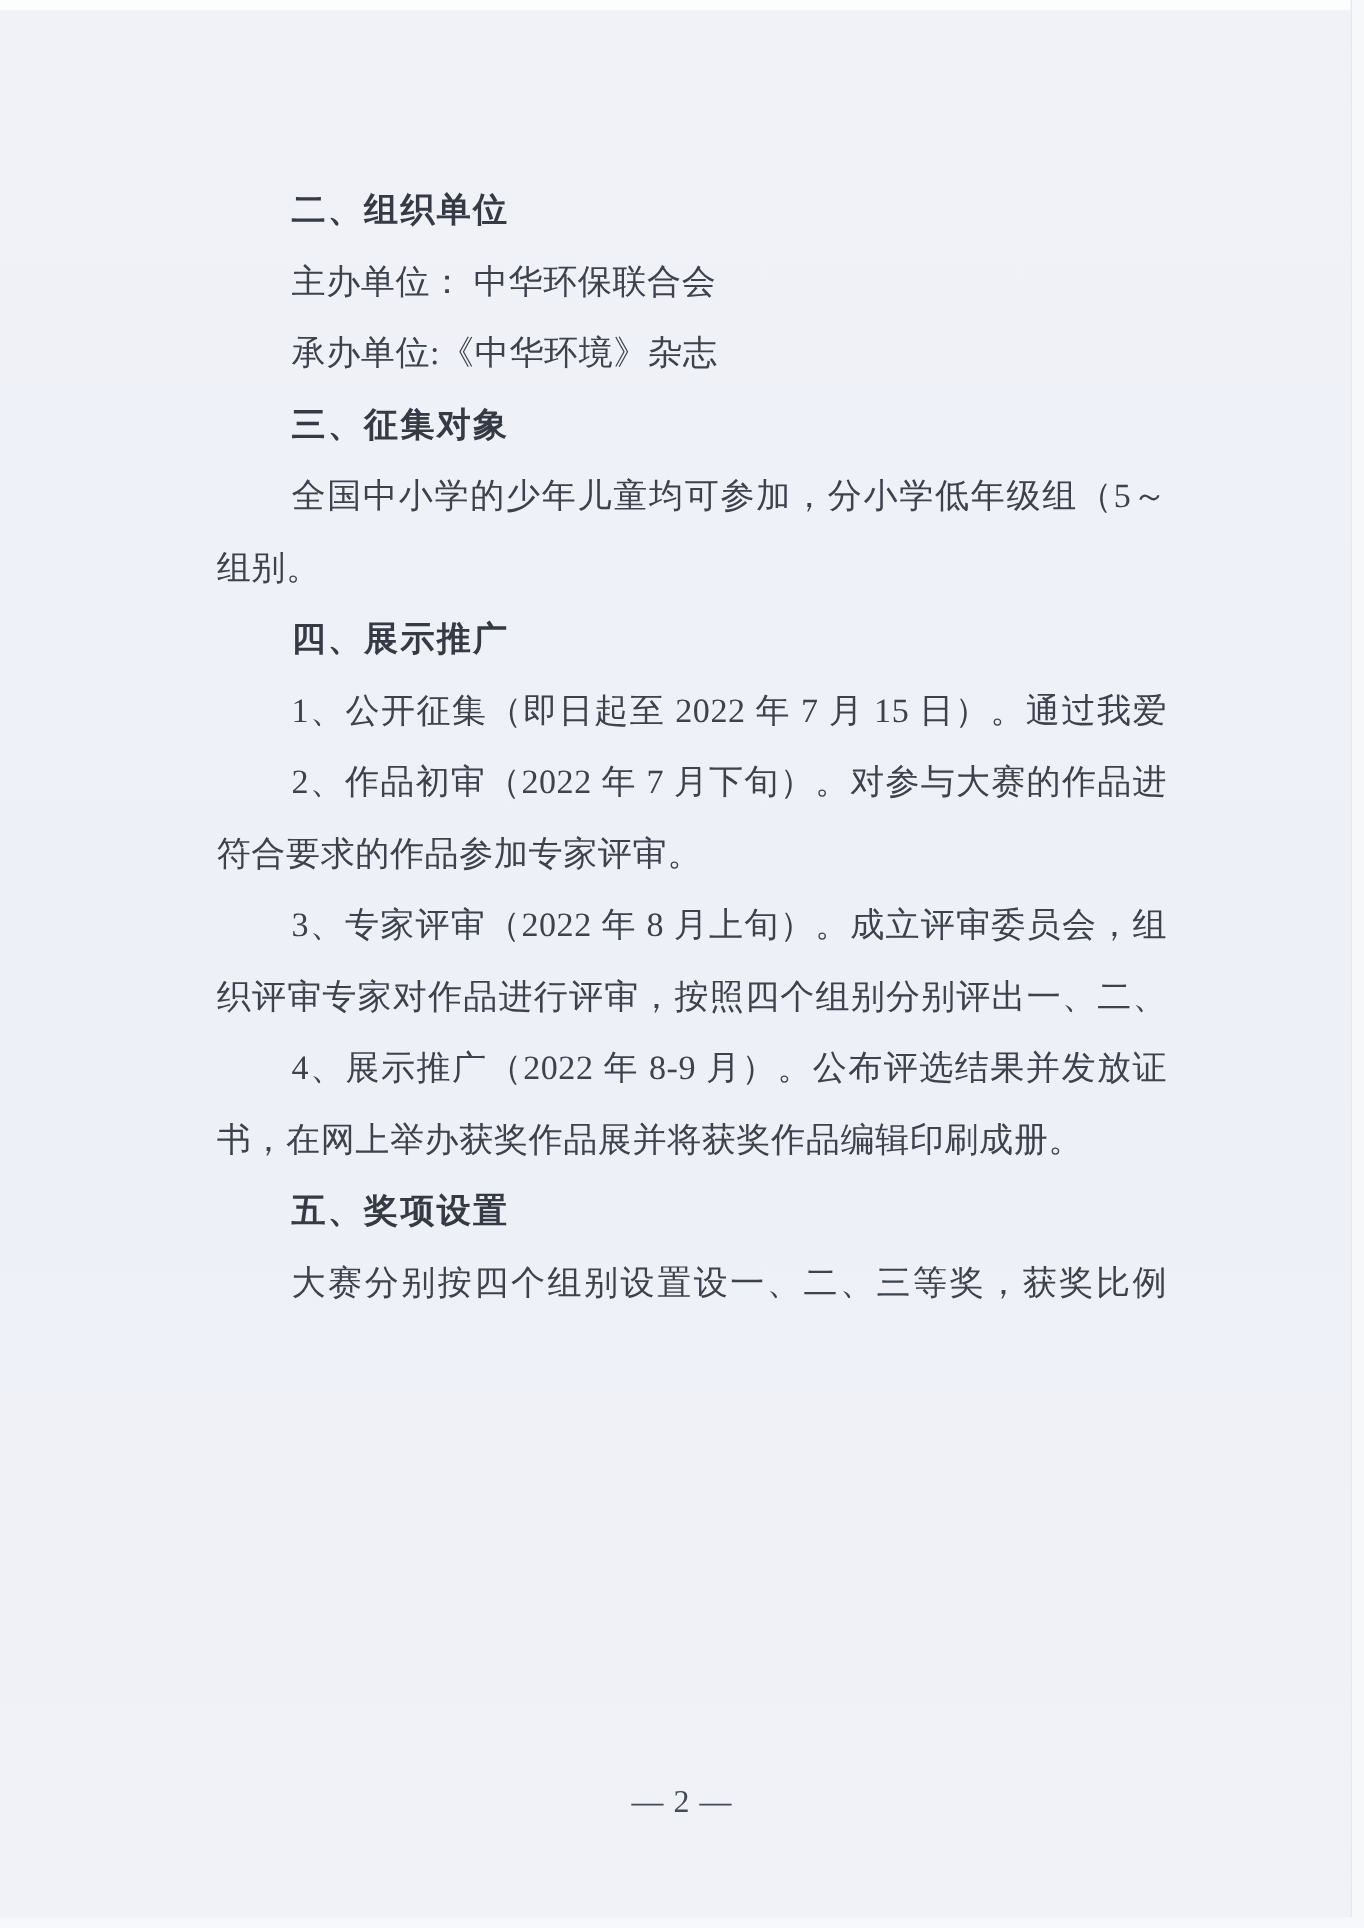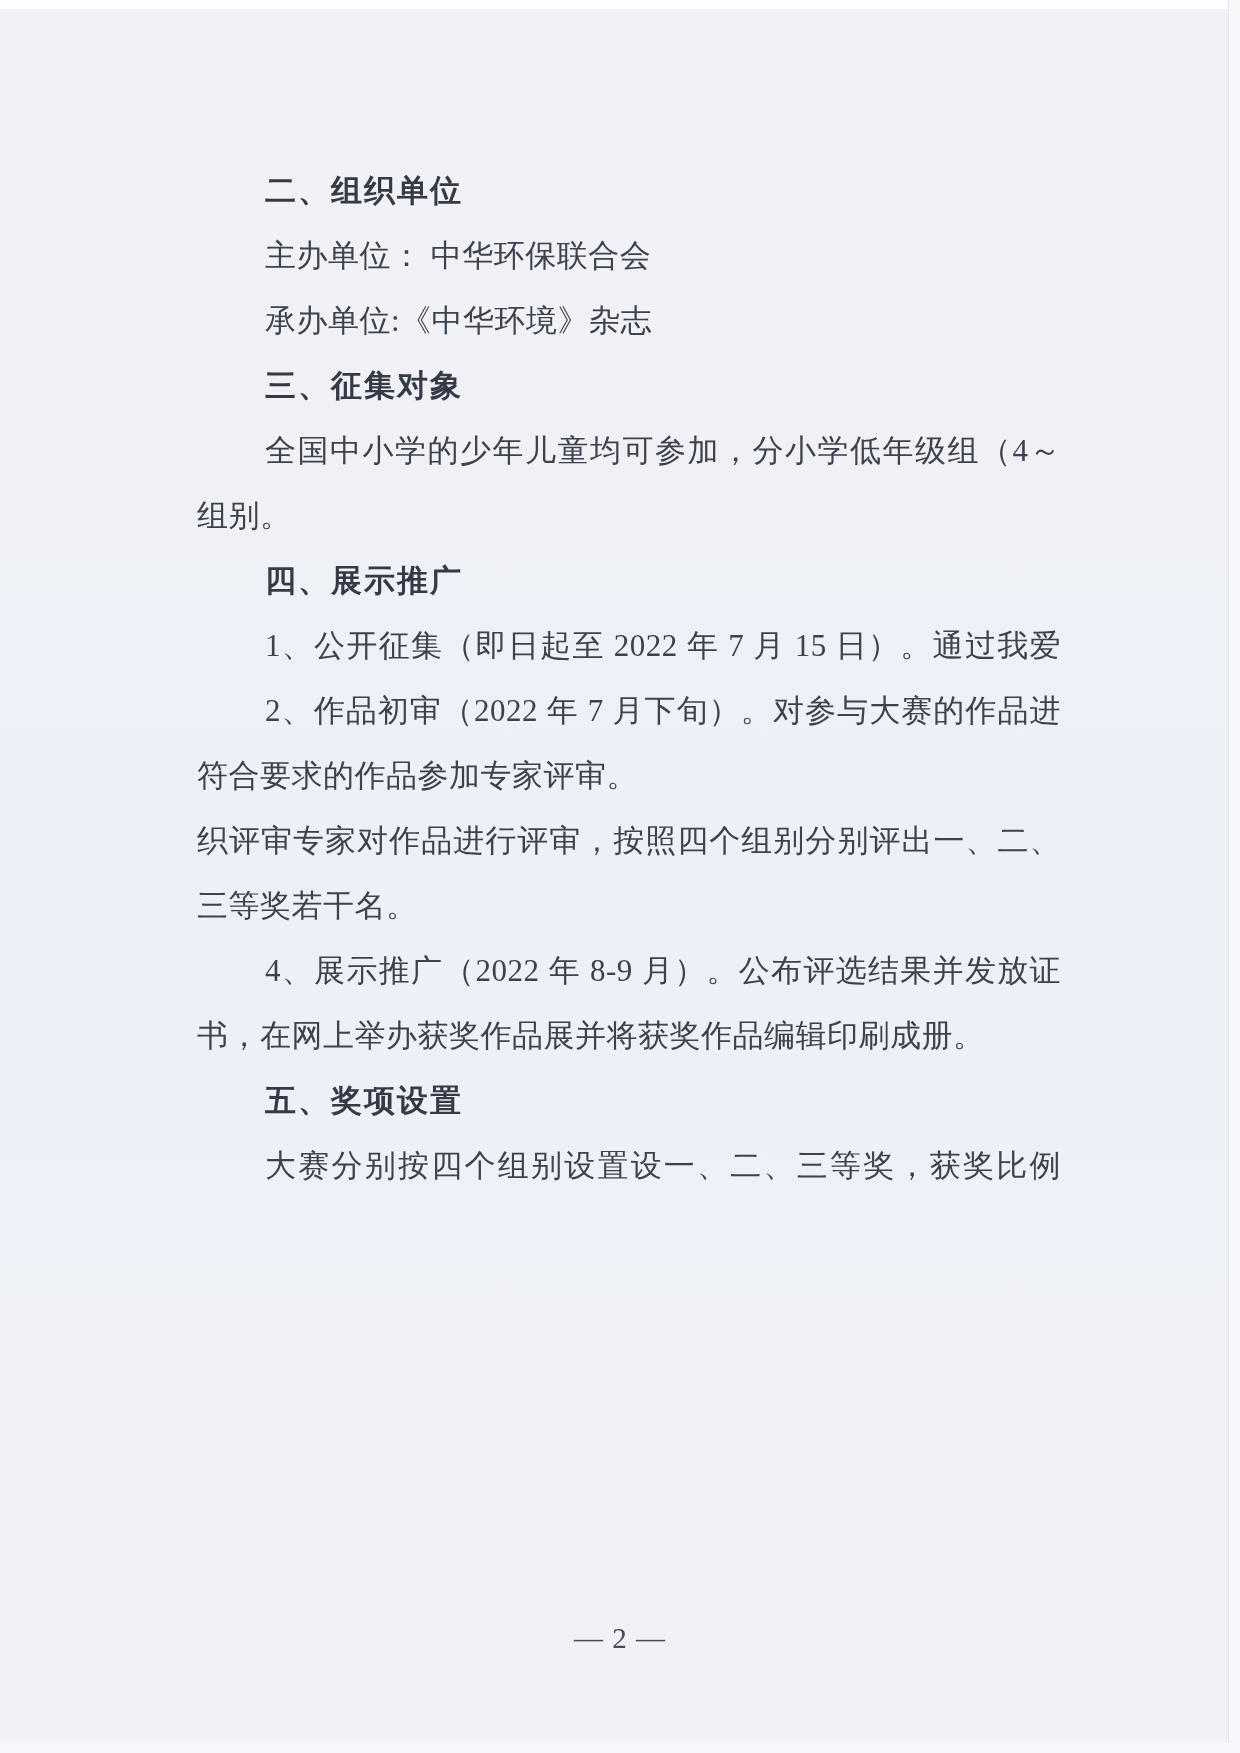--- a/index.html
+++ b/index.html
@@ -74,28 +74,28 @@
 
   <div class="edge-top"></div>
   <div class="edge-right"></div>
   <div class="edge-bottom"></div>
 
   <div class="content">
     <div class="ln hd indent">二、组织单位</div>
     <div class="ln indent">主办单位： 中华环保联合会</div>
     <div class="ln indent">承办单位:《中华环境》杂志</div>
     <div class="ln hd indent">三、征集对象</div>
-    <div class="ln indent fill">全国中小学的少年儿童均可参加，分小学低年级组（4～</div>
+    <div class="ln indent fill">全国中小学的少年儿童均可参加，分小学低年级组（5～</div>
     <div class="ln">组别。</div>
     <div class="ln hd indent">四、展示推广</div>
     <div class="ln indent fill">1、公开征集（即日起至 2022 年 7 月 15 日）。通过我爱</div>
     <div class="ln indent fill">2、作品初审（2022 年 7 月下旬）。对参与大赛的作品进</div>
     <div class="ln">符合要求的作品参加专家评审。</div>
+    <div class="ln indent fill">3、专家评审（2022 年 8 月上旬）。成立评审委员会，组</div>
     <div class="ln fill">织评审专家对作品进行评审，按照四个组别分别评出一、二、</div>
-    <div class="ln">三等奖若干名。</div>
     <div class="ln indent fill">4、展示推广（2022 年 8-9 月）。公布评选结果并发放证</div>
     <div class="ln">书，在网上举办获奖作品展并将获奖作品编辑印刷成册。</div>
     <div class="ln hd indent">五、奖项设置</div>
     <div class="ln indent fill">大赛分别按四个组别设置设一、二、三等奖，获奖比例</div>
   </div>
 
   <div class="page-number">— 2 —</div>
 
 </div>
 

